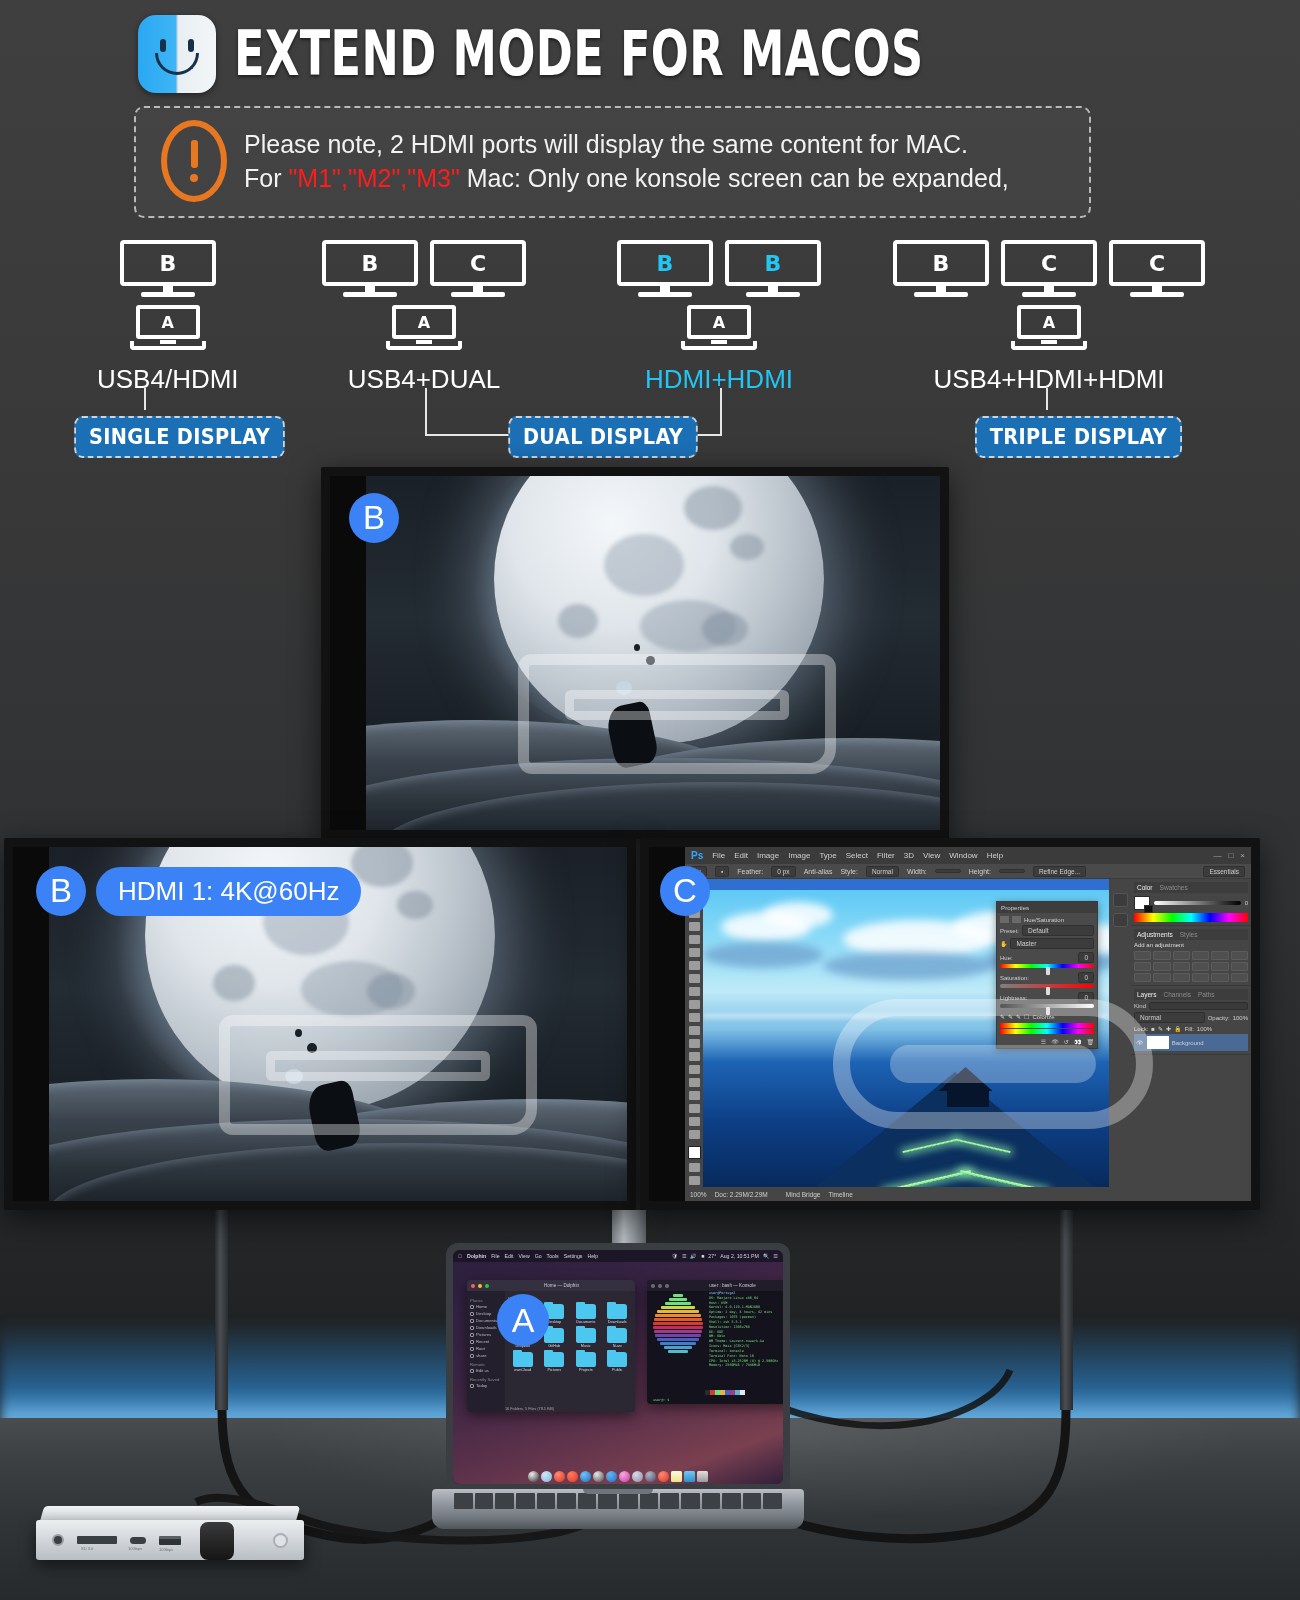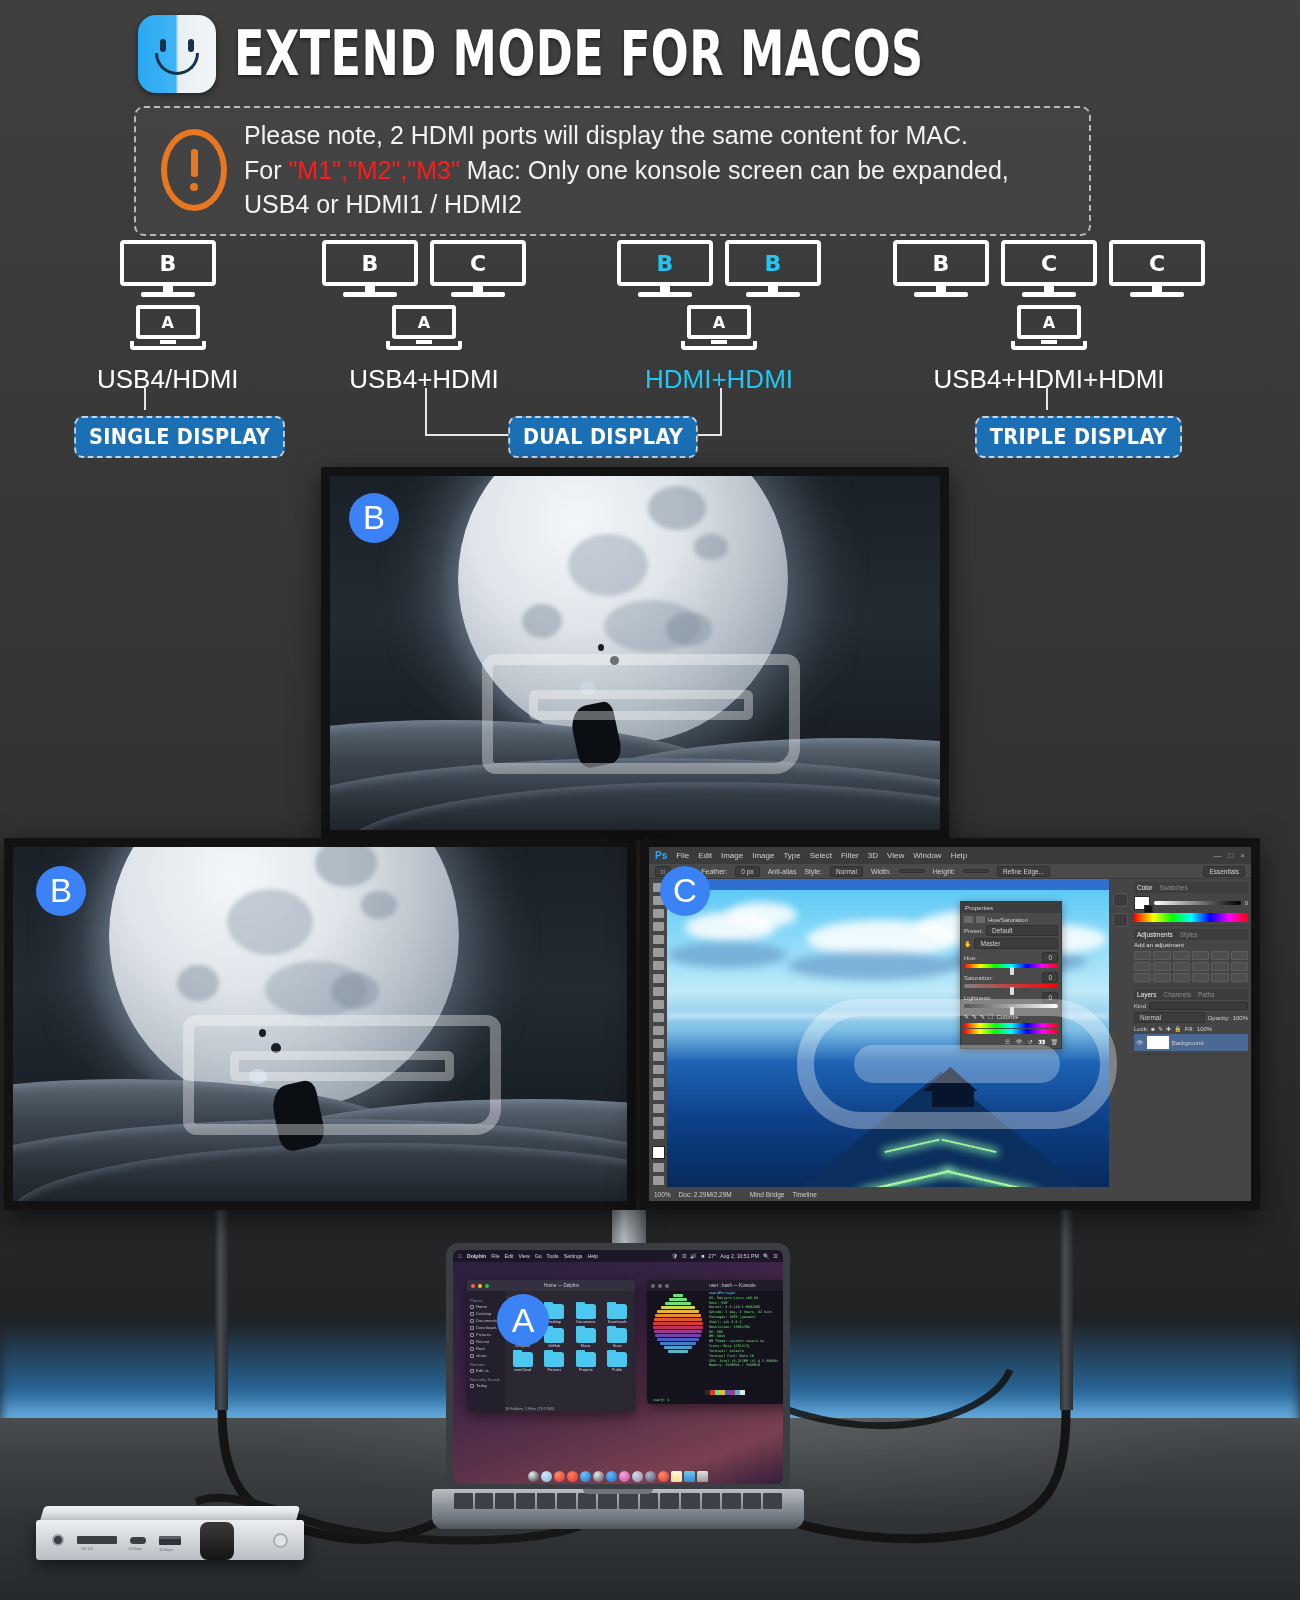--- a/index.html
+++ b/index.html
@@ -108,21 +108,21 @@
     position: absolute; border: 2px dashed #cfd4d8; background: #1b6fb5;
     border-radius: 9px; padding: 7px 14px; font-size: 21px; font-weight: 700;
     color: #fff; letter-spacing: .4px; white-space: nowrap;
     font-family: "DejaVu Sans", sans-serif; transform: scaleX(.92); transform-origin: center;
   }
   .connector { position: absolute; background: #e6e6e6; }
 
   
   .monitor { position: absolute; background: #0a0a0a; border-radius: 3px; box-shadow: 0 8px 30px rgba(0,0,0,.6); }
   .monitor .bezel { position: absolute; inset: 0; border: 9px solid #121212; border-radius: 3px; pointer-events: none; z-index: 5; }
-  .monitor .panel { position: absolute; inset: 9px; overflow: hidden; }
+  .monitor .panel { position: absolute; inset: 9px; overflow: hidden; margin-left: 36px; }
 
   
   .moon-scene { position: absolute; inset: 0; background: linear-gradient(180deg,#1a2027 0%, #232b33 40%, #10151a 100%); overflow: hidden; }
   .moon-disc {
     position: absolute; border-radius: 50%;
     background: radial-gradient(circle at 36% 33%, #f4f7fa 0%, #dfe5ea 34%, #b6bfc8 62%, #8e99a3 86%, #6d7780 100%);
     box-shadow: 0 0 60px 18px rgba(190,215,240,.35);
   }
   .crater { position: absolute; border-radius: 50%; background: rgba(120,135,150,.45); filter: blur(2px); }
   .moon-glow { position: absolute; border-radius: 50%; background: radial-gradient(circle, rgba(235,245,255,.9) 0%, rgba(200,225,255,.35) 40%, rgba(150,190,230,0) 72%); }
@@ -294,21 +294,20 @@
     <div class="ring">
         <div class="bar"></div>
         <div class="dot"></div>
       </div>
   </div>
   <div id="note-text">
     <div>Please note, 2 HDMI ports will display the same content for MAC.</div>
     <div>
       <span>For </span><span class="red">"M1","M2","M3"</span><span> Mac: Only one konsole screen can be expanded,</span>
     </div>
-    <div>USB4 or HDMI1 / HDMI2</div>
   </div>
 </div>
 
 <div id="diagram">
 
   <div class="dgroup" style="left:97px;">
     <div class="monrow">
       <div class="mon">
         <div class="screen">B</div>
         <div class="neck"></div>
@@ -332,21 +331,21 @@
       <div class="mon">
         <div class="screen">C</div>
         <div class="neck"></div>
           <div class="base"></div>
       </div>
     </div>
     <div class="lap">
       <div class="lscreen">A</div>
       <div class="lbase"></div>
     </div>
-    <div class="portlabel">USB4+HDMI</div>
+    <div class="portlabel">USB4+DUAL</div>
   </div>
 
   <div class="dgroup" style="left:617px;">
     <div class="monrow">
       <div class="mon cyan">
         <div class="screen">B</div>
         <div class="neck"></div>
           <div class="base"></div>
       </div>
       <div class="mon cyan">
@@ -455,20 +454,21 @@
       </div>
       <div style="position:absolute;left:262px;top:236px;width:46px;height:66px;background:#0b0f13;border-radius:40% 20% 30% 25%;transform:rotate(-12deg);"></div>
     </div>
     <div class="wm wm-hdmi" style="left:170px; top:168px; width:318px; height:120px;">
       <div class="inner"></div>
     </div>
   </div>
   <div class="bezel"></div>
   <div class="scrlabel" style="left:32px; top:28px;">
     <div class="scr-letter">B</div>
+    <div class="scr-text">HDMI 1: 4K@60Hz</div>
   </div>
 </div>
 
 <div class="monitor" style="left:640px; top:838px; width:620px; height:372px; z-index:6;">
   <div class="panel">
     <div class="ps">
 
       <div class="ps-menubar">
         <span class="ps-logo">Ps</span>
         <span>File</span>

